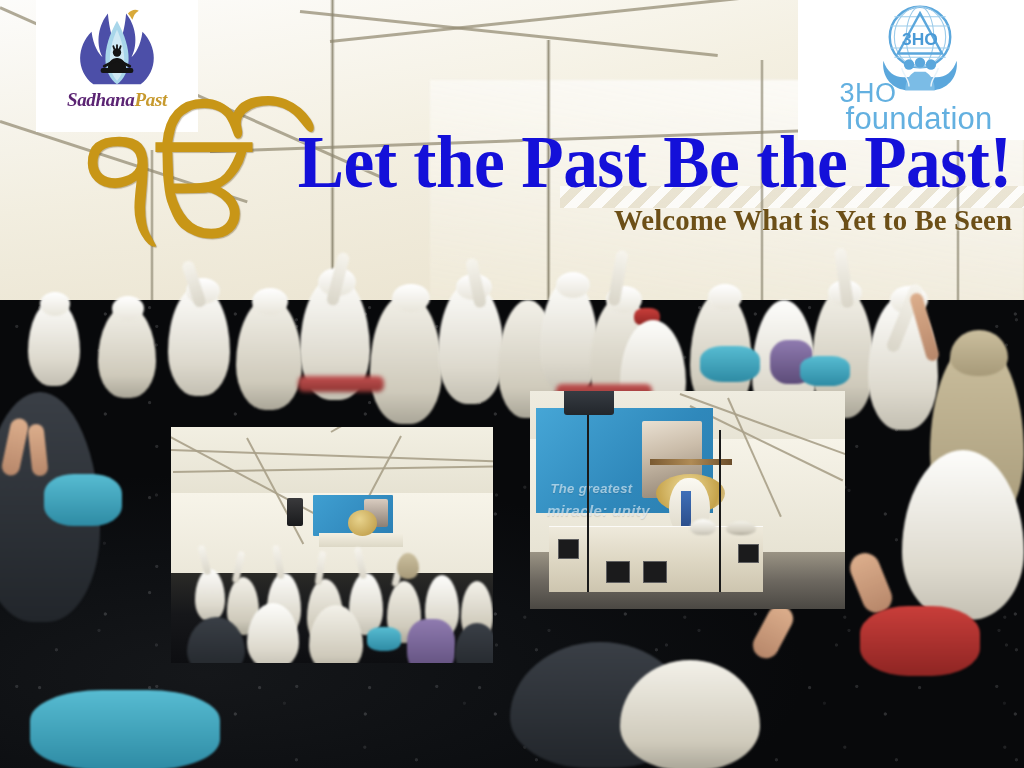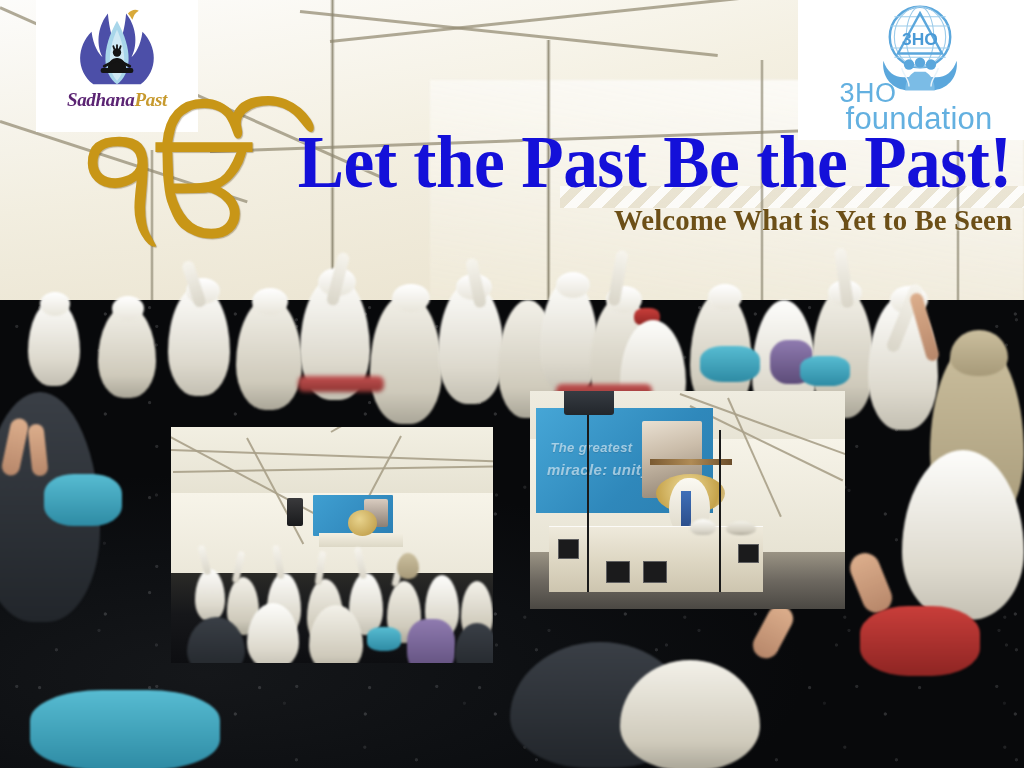--- a/index.html
+++ b/index.html
@@ -173,20 +173,21 @@
   .ir-banner-text {
     position: absolute;
     color: rgba(230,244,252,.62);
     font-family: "Liberation Sans", sans-serif;
     font-style: italic;
     font-weight: bold;
     letter-spacing: .4px;
     text-shadow: 0 1px 1px rgba(0,0,0,.12);
     white-space: nowrap;
     pointer-events: none;
+    margin-top: 41px;
   }
   .ir-banner-portrait {
     position: absolute; right: 6%; top: 12%; width: 34%; height: 74%;
     background: linear-gradient(165deg,#e9e0d2 0%, #cbbdaa 40%, #8d7f6f 100%);
     border-radius: 2px;
   }
   .ir-platform {
     position: absolute; left: 6%; top: 62%; width: 68%; height: 30%;
     background: linear-gradient(180deg,#efeadc 0%, #ddd6c2 55%, #cdc5af 100%);
     box-shadow: inset 0 1px 0 rgba(255,255,255,.8);

